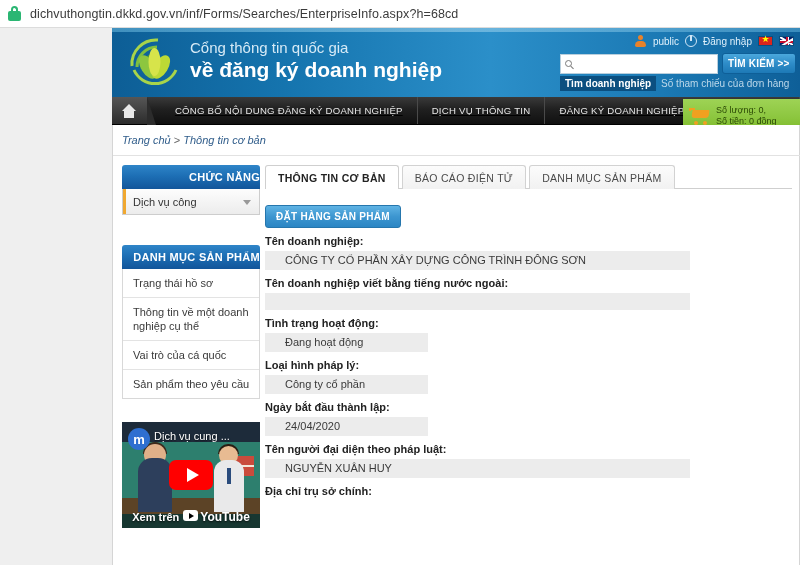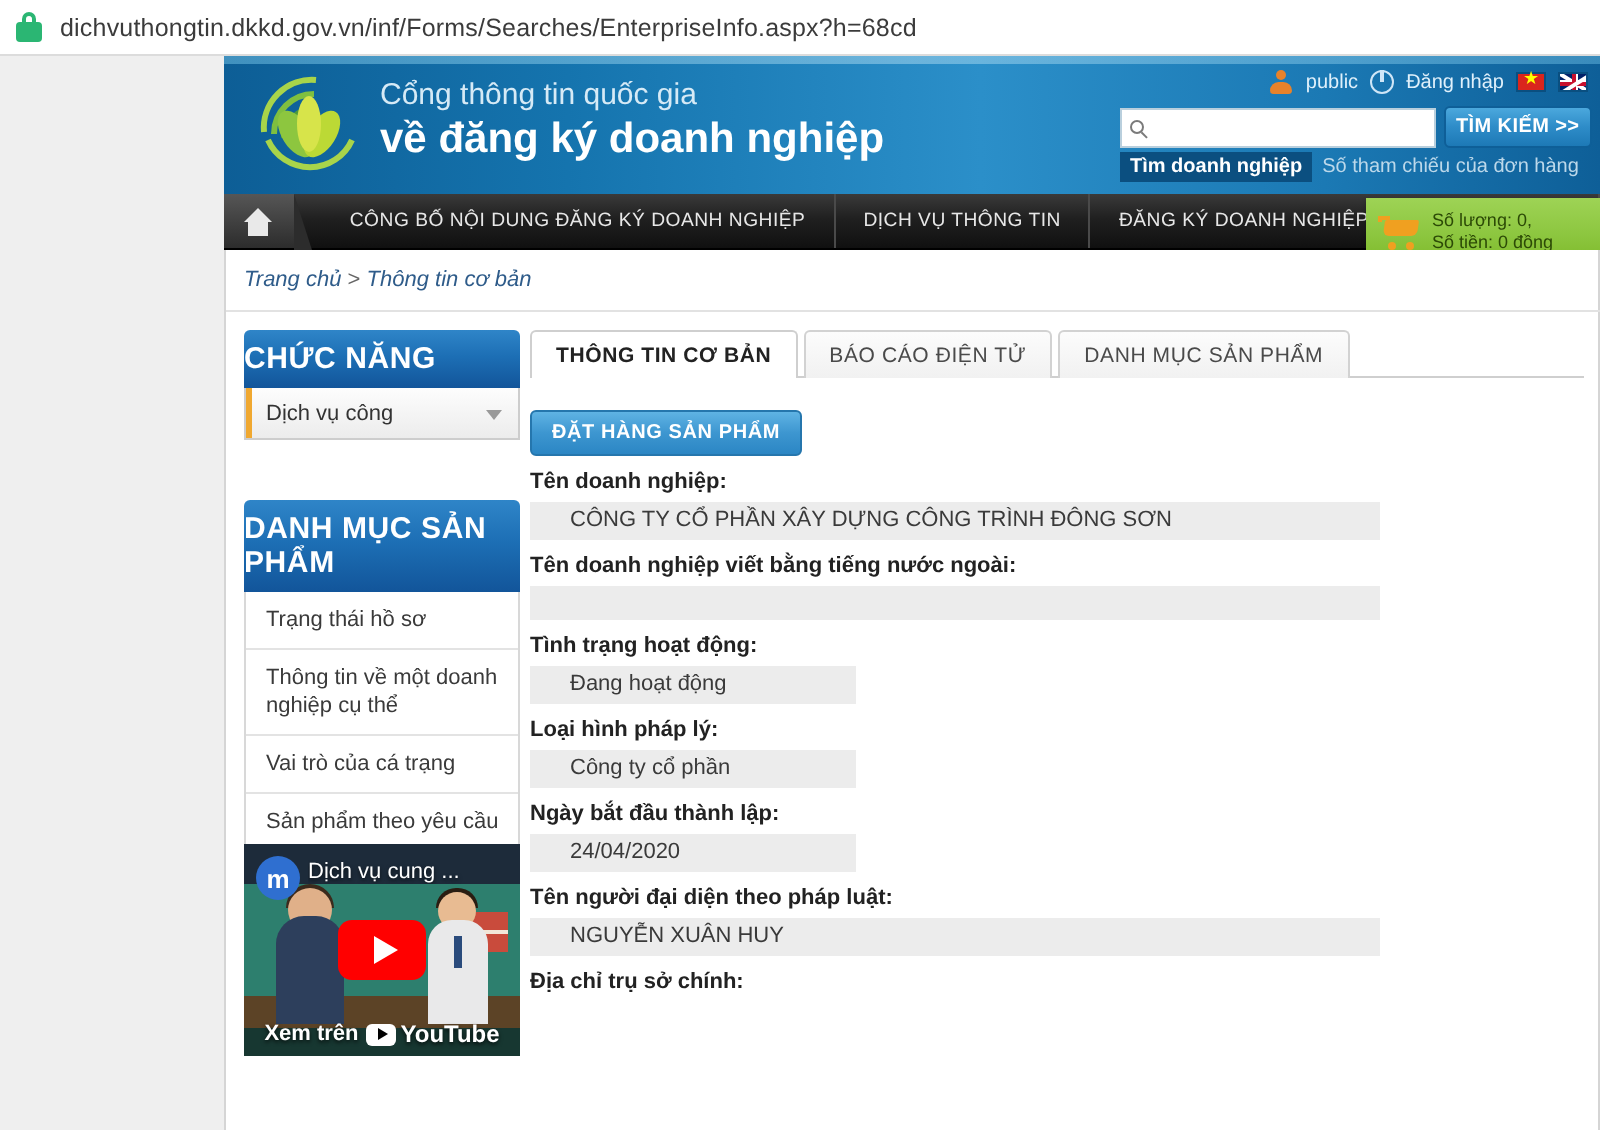--- a/index.html
+++ b/index.html
@@ -139,21 +139,21 @@
   }
   .home-ico { width:15px; height:14px; position:relative; }
   .home-ico .roof{
     position:absolute; left:0; top:0; width:0;height:0;
     border-left:7.5px solid transparent; border-right:7.5px solid transparent;
     border-bottom:7px solid #e9e9e9;
   }
   .home-ico .base{
     position:absolute; left:2.5px; top:6.5px; width:10px; height:7.5px; background:#e9e9e9;
   }
-  .nav-items { display:flex; align-items:flex-start; margin-left:14px; }
+  .nav-items { display:flex; align-items:flex-start; margin-left:14px;text-decoration:underline; }
   .nav-item {
     font-size:9.6px; color:#e7e7e7; padding:0 14px; letter-spacing:.25px;
     display:flex; align-items:center; height:100%; cursor:pointer; white-space:nowrap;
     border-right:1px solid #4a4a4a;
   }
   .nav-item:last-child{ border-right:1px solid #4a4a4a; }
 
   
   .cart-badge {
     position:absolute; left:683px; top:99px; width:117px; height:34px;
@@ -187,21 +187,21 @@
   .breadcrumb .sep { color:#666; font-style:normal; }
   .breadcrumb .crumb { cursor:pointer; }
   .hr-line {
     position:absolute; left:0; top:30px; width:688px; height:1px; background:#e2e2e2;
   }
 
   
   .leftcol { position:absolute; left:9px; top:40px; width:138px; }
   .panel-head {
     background: linear-gradient(to bottom,#2f85c8 0%, #1d6fb5 45%, #12559a 100%);
-    color:#fff; font-size:15px; font-weight:bold; text-align:left;
+    color:#fff; font-size:11px; font-weight:bold; text-align:right;
     padding:6px 0 6px; letter-spacing:.3px;
     border-radius:3px 3px 0 0;
   }
   .select-row {
     height:26px; border:1px solid #cdcdcd; border-top:none;
     background: linear-gradient(to bottom,#fdfdfd,#ececec);
     display:flex; align-items:center; position:relative;
     padding-left:10px; cursor:pointer;
   }
   .select-row:before{
@@ -256,21 +256,21 @@
   }
   .play-btn .tri {
     width:0;height:0;border-top:7px solid transparent;border-bottom:7px solid transparent;
     border-left:12px solid #fff; margin-left:3px;
   }
   .yt-bar {
     position:absolute; left:0; bottom:4px; width:100%;
     display:flex; align-items:center; justify-content:center; gap:4px;
   }
   .yt-bar .watch { font-size:11px; color:#fff; font-weight:bold; text-shadow:0 1px 2px rgba(0,0,0,.8);}
-  .yt-logo { display:flex; align-items:center; gap:2px; }
+  .yt-logo { display:flex; align-items:flex-start; gap:2px; }
   .yt-logo .box{
     width:15px;height:11px;background:#fff;border-radius:3px;display:flex;align-items:center;justify-content:center;
   }
   .yt-logo .box .t{width:0;height:0;border-top:3px solid transparent;border-bottom:3px solid transparent;border-left:5px solid #000;margin-left:1px;}
   .yt-logo .word{font-size:12px;font-weight:bold;color:#fff;text-shadow:0 1px 2px rgba(0,0,0,.8);}
 
   
   .maincol { position:absolute; left:152px; top:38px; width:527px; }
   .tabs { display:flex; align-items:flex-end; border-bottom:1px solid #cfcfcf; height:26px; }
   .tab {
@@ -404,21 +404,21 @@
       <div class="panel-head">CHỨC NĂNG</div>
       <div class="select-row">
         <span class="label">Dịch vụ công</span>
         <span class="caret"></span>
       </div>
       <div class="gap"></div>
       <div class="panel-head">DANH MỤC SẢN PHẨM</div>
       <div class="menu-list">
         <div class="menu-item">Trạng thái hồ sơ</div>
         <div class="menu-item">Thông tin về một doanh nghiệp cụ thể</div>
-        <div class="menu-item">Vai trò của cá trạng</div>
+        <div class="menu-item">Vai trò của cá quốc</div>
         <div class="menu-item">Sản phẩm theo yêu cầu</div>
       </div>
     </div>
 
     <div class="video-box">
       <div class="vid-sky"></div>
       <div class="vid-wall"></div>
       <div class="vid-win"></div>
       <div class="vid-floor"></div>
       <div class="vid-desk"></div>

